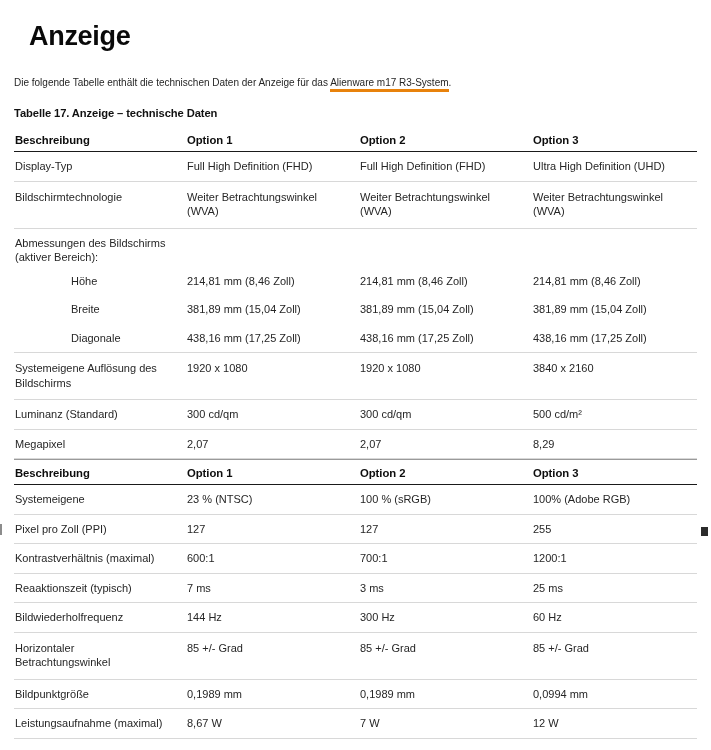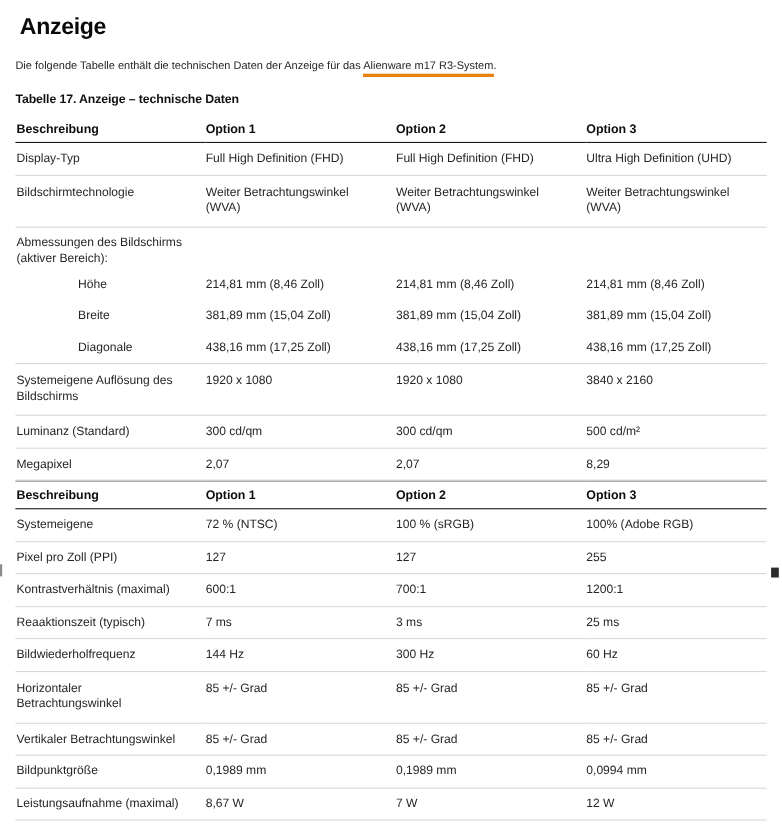--- a/index.html
+++ b/index.html
@@ -18,25 +18,25 @@
   .page {
     position: relative;
     width: 711px;
     height: 750px;
     box-sizing: border-box;
     padding: 0 14px;
   }
 
   
   .page-title {
-    font-size: 21px;
+    font-size: 27px;
     font-weight: bold;
     letter-spacing: -0.3px;
     color: #0a0a0a;
-    margin: 4px;
+    margin: 15px;
     padding-top: 8px;
     line-height: 26px;
   }
 
   .intro {
     font-size: 10px;
     line-height: 16px;
     color: #262626;
     margin: 0;
     padding-top: 11px;
@@ -234,21 +234,21 @@
       <tr>
         <th class="first">Beschreibung</th>
         <th>Option 1</th>
         <th>Option 2</th>
         <th>Option 3</th>
       </tr>
     </thead>
     <tbody id="tbody2">
         <tr class="normal">
           <td class="first nowrapish">Systemeigene</td>
-          <td class="nowrapish">72 % (NTSC)</td>
+          <td class="nowrapish">23 % (NTSC)</td>
           <td class="nowrapish">100 % (sRGB)</td>
           <td class="nowrapish">100% (Adobe RGB)</td>
         </tr>
         <tr class="normal">
           <td class="first nowrapish">Pixel pro Zoll (PPI)</td>
           <td class="nowrapish">127</td>
           <td class="nowrapish">127</td>
           <td class="nowrapish">255</td>
         </tr>
         <tr class="normal">
@@ -270,26 +270,20 @@
           <td class="nowrapish">60 Hz</td>
         </tr>
         <tr class="tall">
           <td class="first nowrapish">Horizontaler
 Betrachtungswinkel</td>
           <td class="nowrapish">85 +/- Grad</td>
           <td class="nowrapish">85 +/- Grad</td>
           <td class="nowrapish">85 +/- Grad</td>
         </tr>
         <tr class="normal">
-          <td class="first nowrapish">Vertikaler Betrachtungswinkel</td>
-          <td class="nowrapish">85 +/- Grad</td>
-          <td class="nowrapish">85 +/- Grad</td>
-          <td class="nowrapish">85 +/- Grad</td>
-        </tr>
-        <tr class="normal">
           <td class="first nowrapish">Bildpunktgröße</td>
           <td class="nowrapish">0,1989 mm</td>
           <td class="nowrapish">0,1989 mm</td>
           <td class="nowrapish">0,0994 mm</td>
         </tr>
         <tr class="normal">
           <td class="first nowrapish">Leistungsaufnahme (maximal)</td>
           <td class="nowrapish">8,67 W</td>
           <td class="nowrapish">7 W</td>
           <td class="nowrapish">12 W</td>

